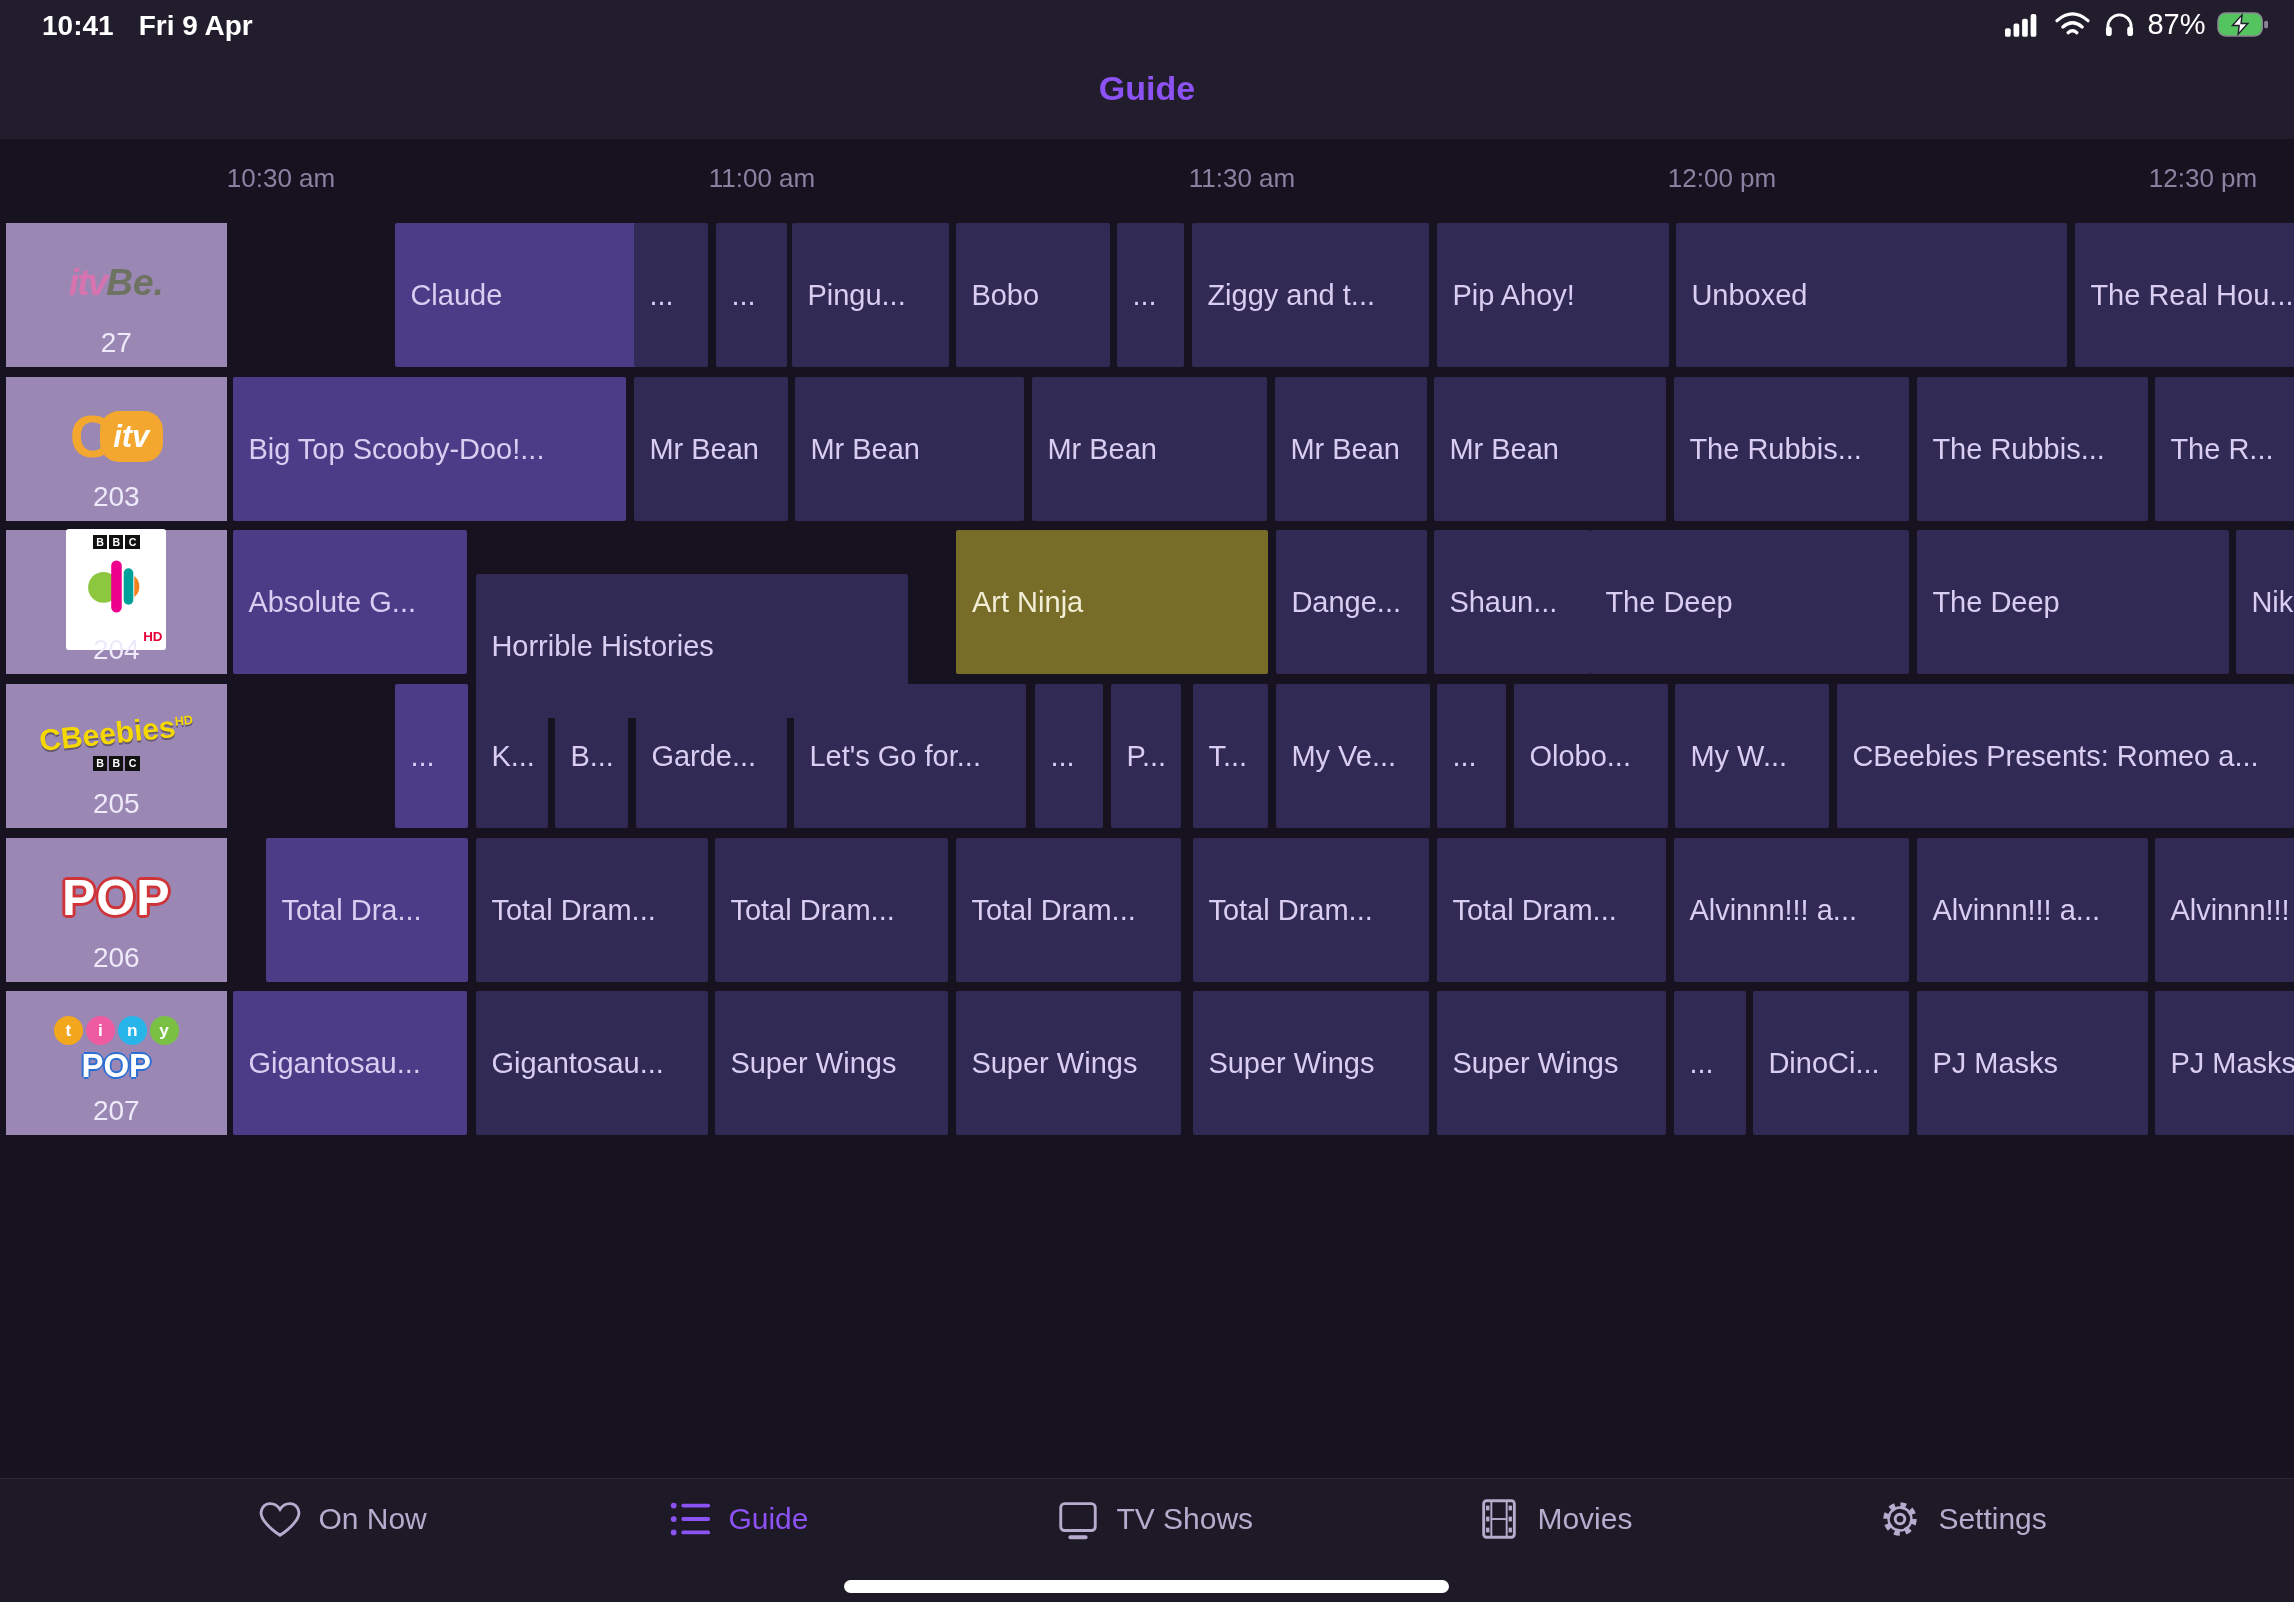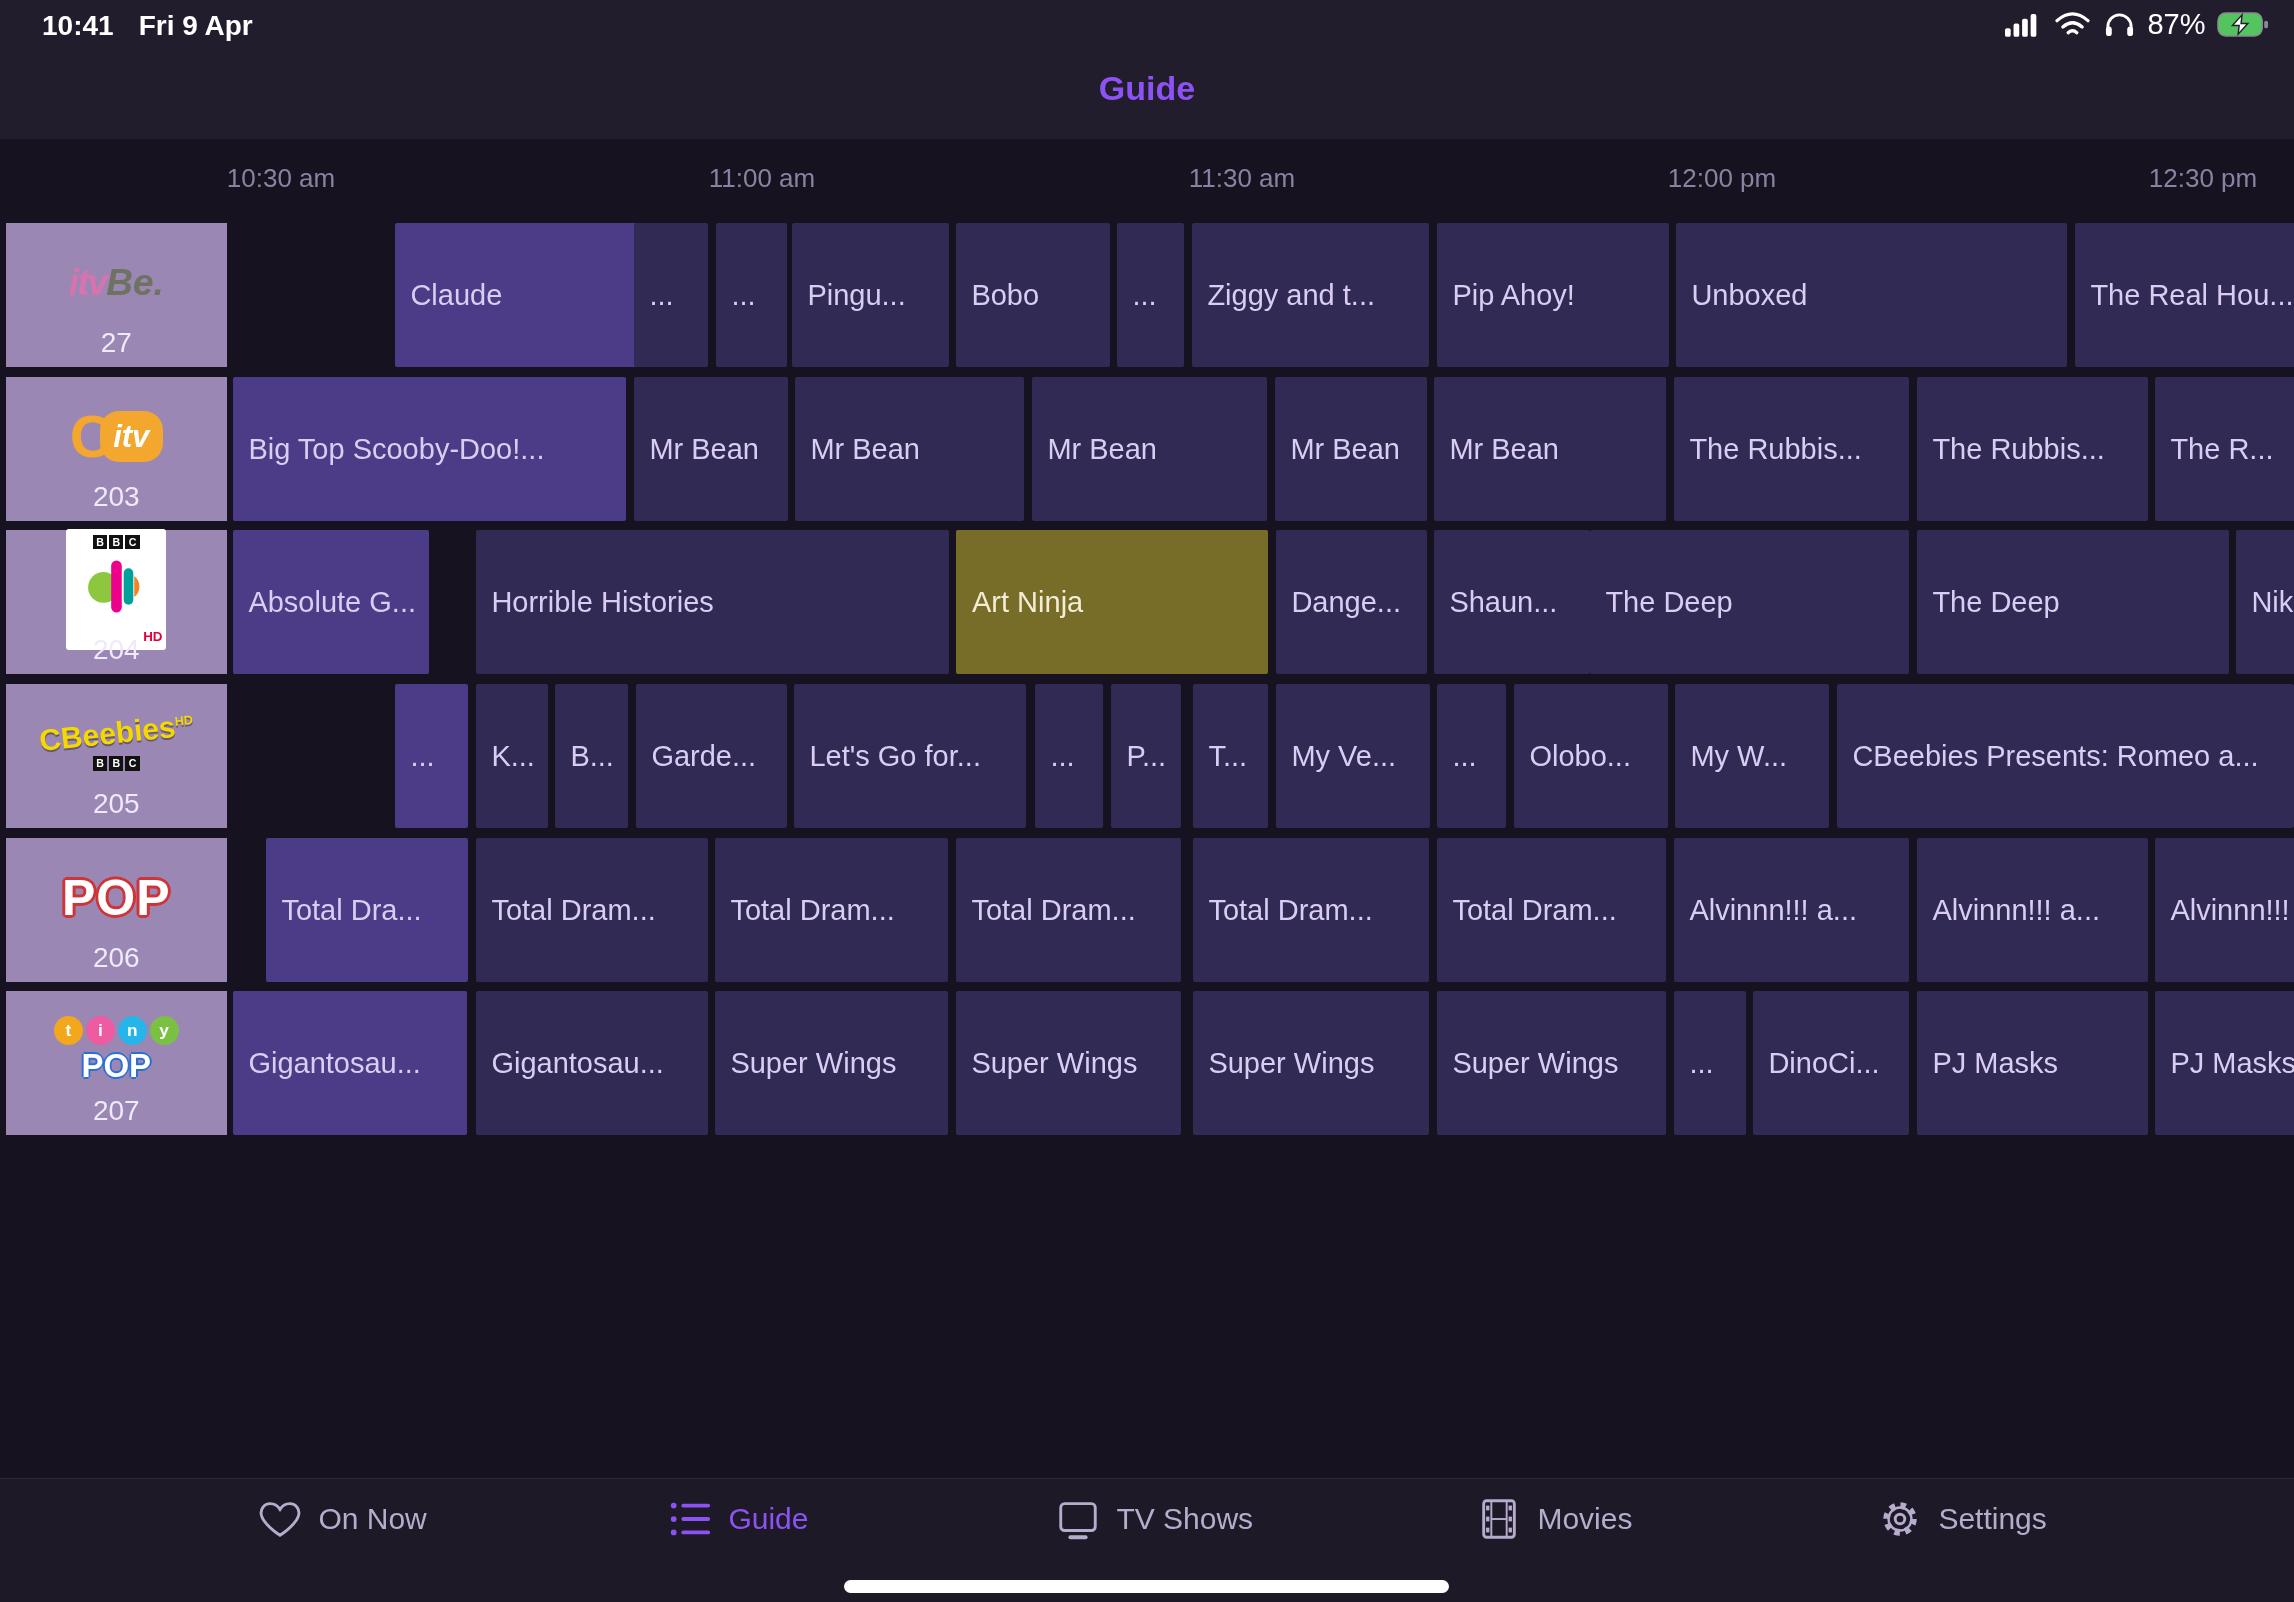--- a/index.html
+++ b/index.html
@@ -215,24 +215,24 @@
                   <circle cx="18" cy="40" r="16" fill="#8dc63f"></circle>
                   <rect x="26" y="12" width="11" height="54" rx="5.5" fill="#ec008c"></rect>
                   <rect x="39" y="20" width="10" height="38" rx="5" fill="#00a19a"></rect>
                   <path d="M50 28 a14 14 0 0 1 0 22 z" fill="#f5821f"></path>
                 </svg></div>
               <span class="cbbc-hd">HD</span>
             </div>
           </div>
           <div class="ch-num">204</div>
         </div>
-        <div class="cell bright" style="left: 233px; width: 196px;">
+        <div class="cell bright" style="left: 233px; width: 234px;">
           <span class="p-title">Absolute G...</span>
         </div>
-        <div class="cell" style="left: 476px; width: 473px;">
+        <div class="cell" style="left: 476px; width: 432px; margin-top: 44px;">
           <span class="p-title">Horrible Histories</span>
         </div>
         <div class="cell highlight" style="left: 956px; width: 312px;">
           <span class="p-title">Art Ninja</span>
         </div>
         <div class="cell" style="left: 1276px; width: 151px;">
           <span class="p-title">Dange...</span>
         </div>
         <div class="cell" style="left: 1434px; width: 156px;">
           <span class="p-title">Shaun...</span>

